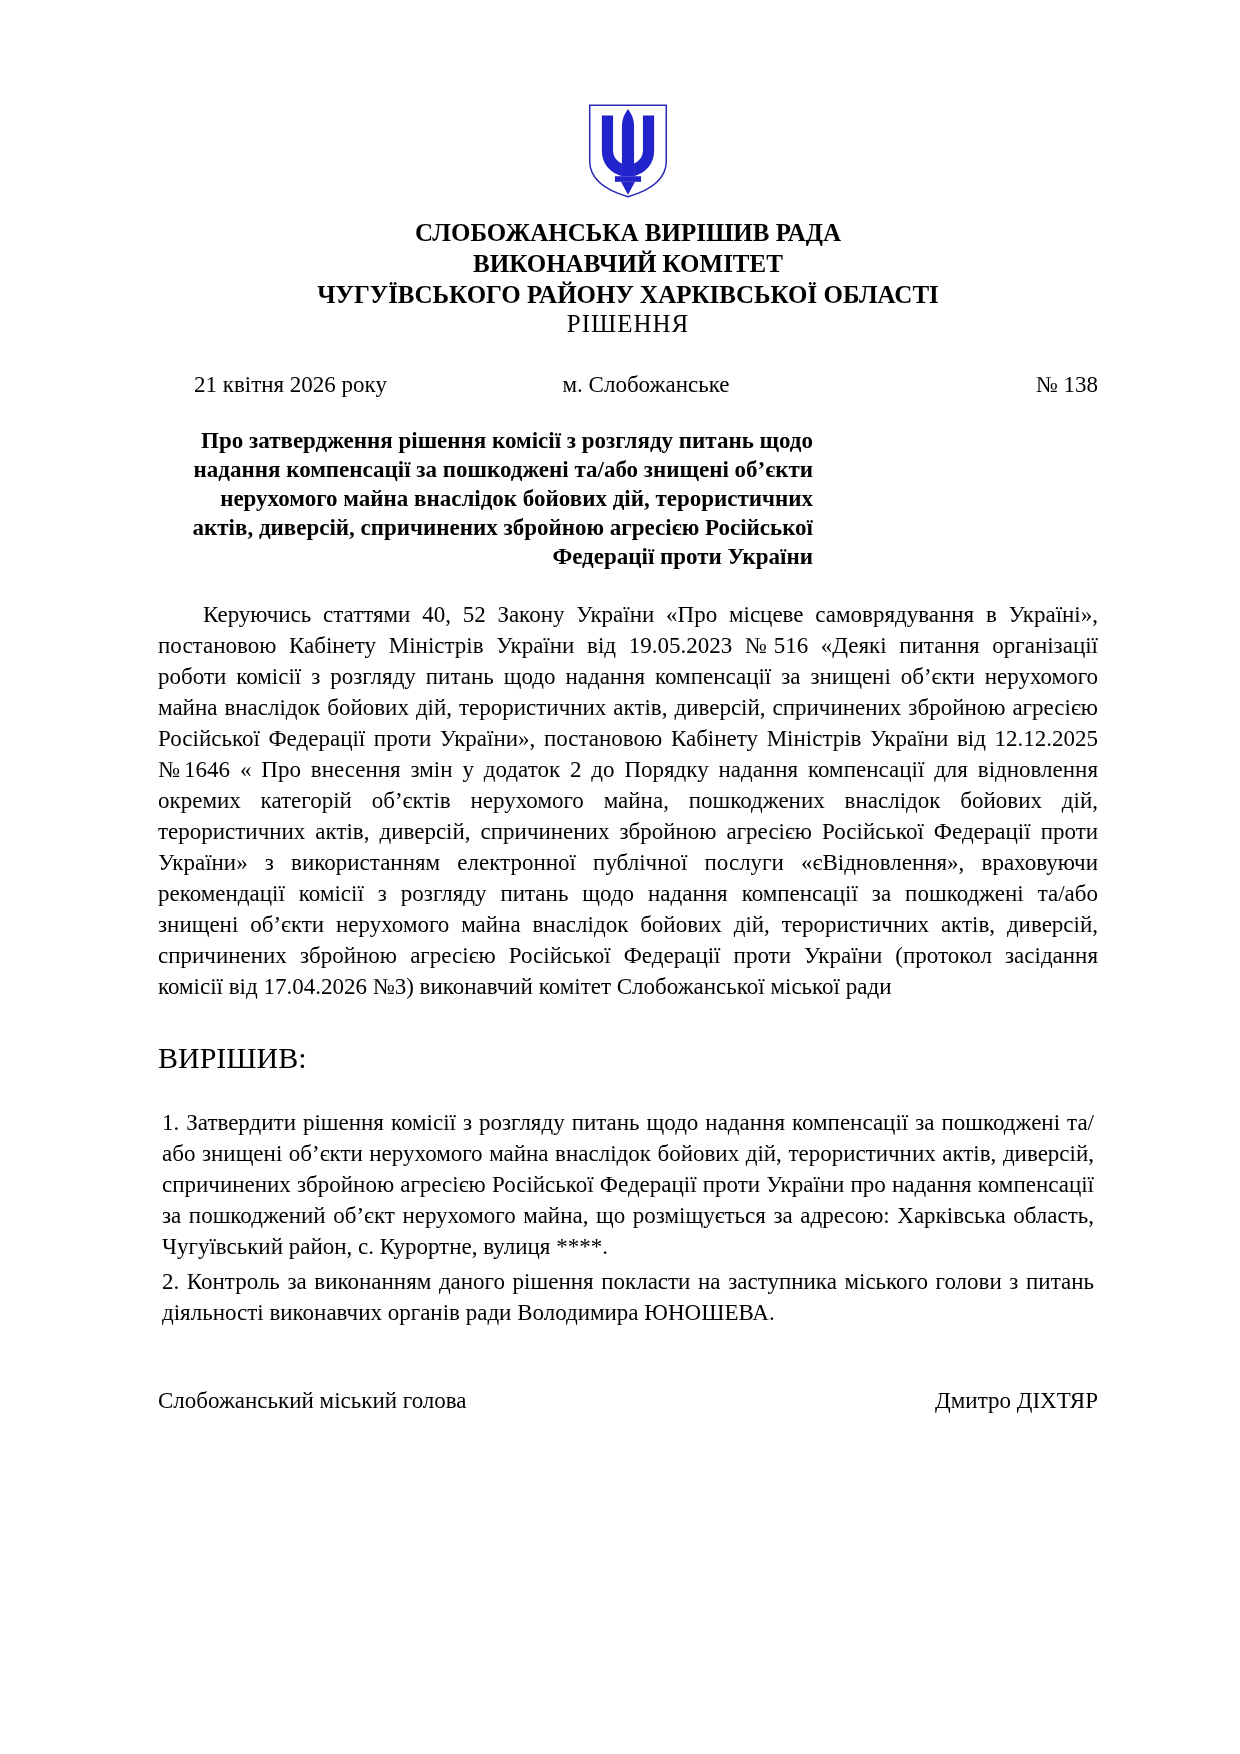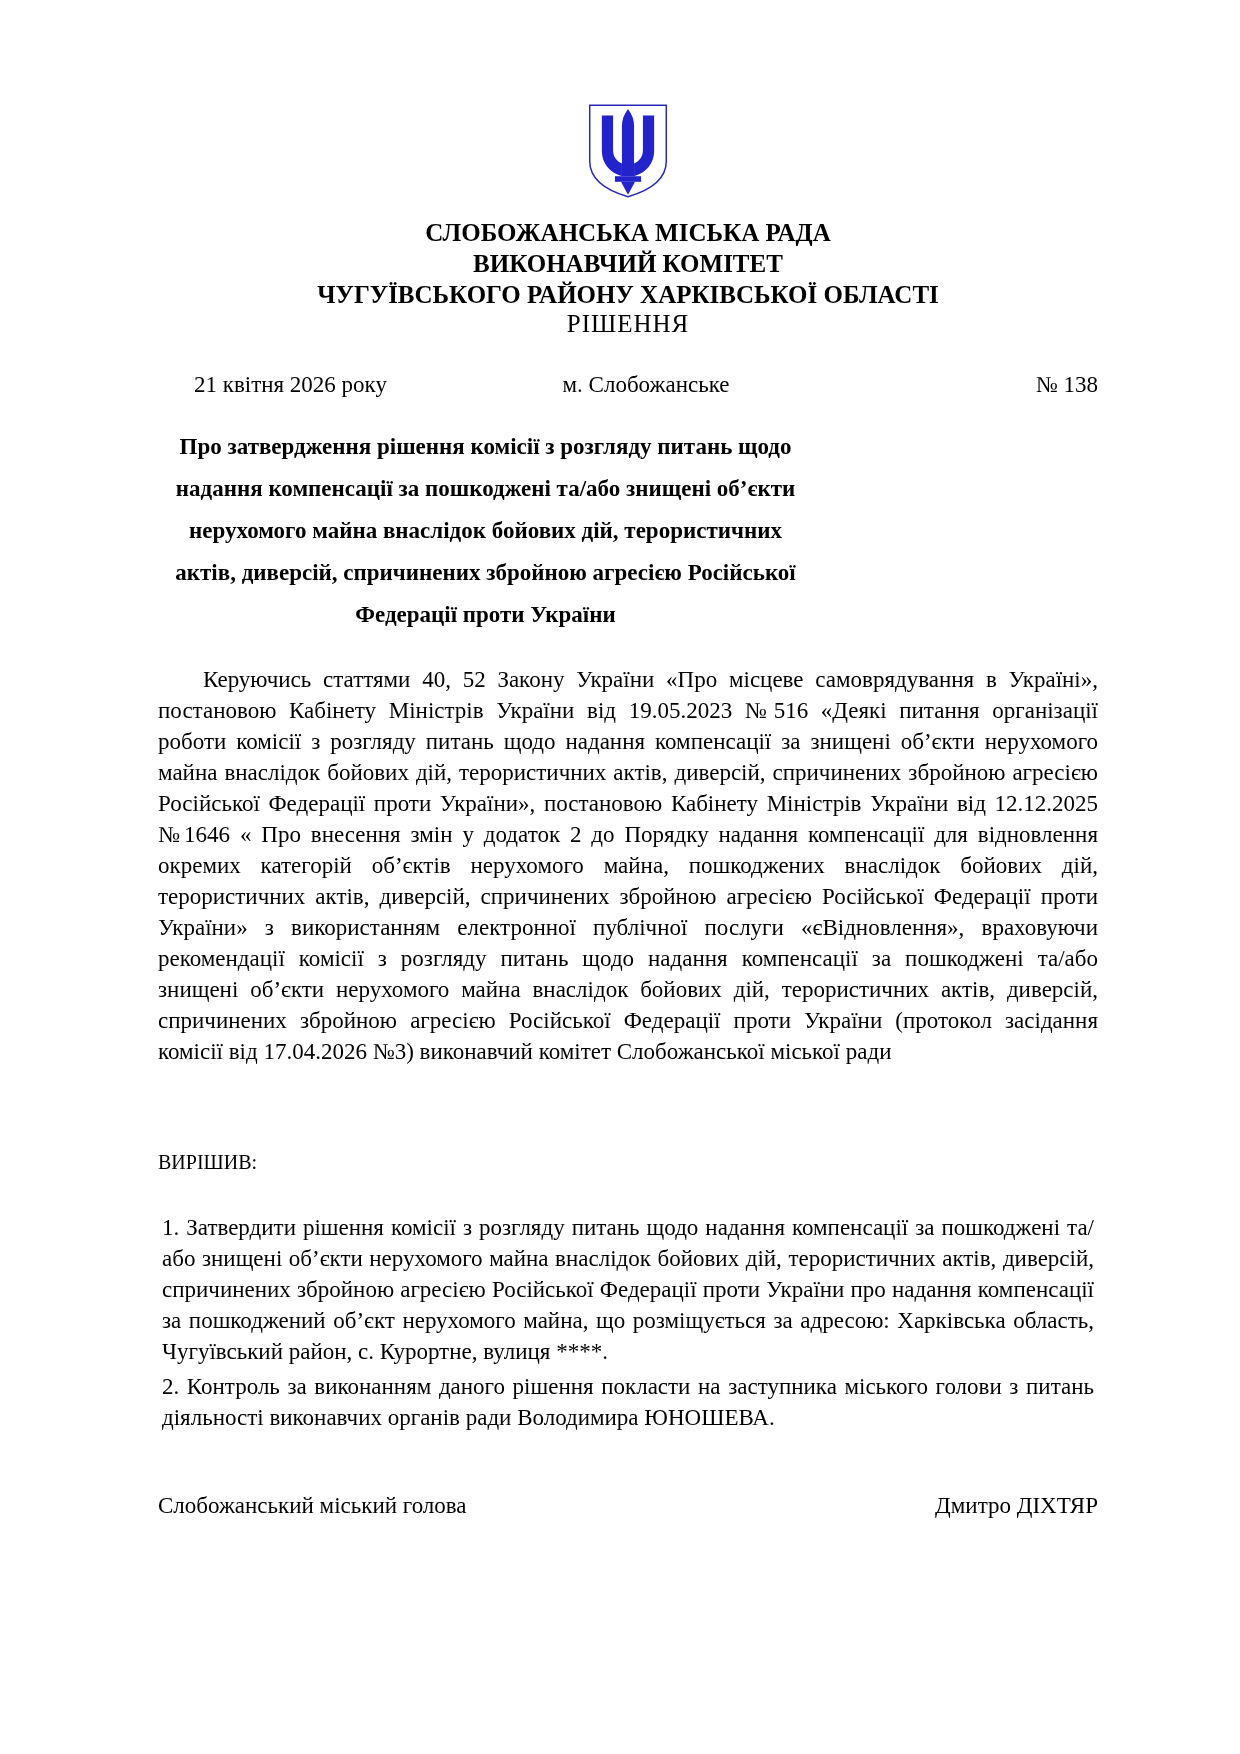--- a/index.html
+++ b/index.html
@@ -14,23 +14,23 @@
   }
   .emblem-wrap{text-align:center;}
   .emblem{display:inline-block;width:84px;height:96px;}
   .org-header{text-align:center;font-weight:bold;font-size:25px;line-height:31px;margin-top:14px;}
   .org-header div{white-space:nowrap;}
   .doc-type{text-align:center;font-size:25px;letter-spacing:1px;}
   .meta-row{display:grid;grid-template-columns:1fr auto 1fr;font-size:23px;margin-top:34px;align-items:baseline;margin-left:36px;}
   .meta-date{text-align:left;}
   .meta-place{text-align:center;}
   .meta-number{text-align:right;}
-  .subject{font-weight:bold;font-size:23px;line-height:42px;max-width:655px;margin-top:28px;text-align:center;}
+  .subject{font-weight:bold;font-size:23px;line-height:29px;max-width:655px;margin-top:28px;text-align:right;}
   .preamble{font-size:23px;line-height:31px;text-align:justify;text-indent:45px;margin-top:28px;}
-  .resolved{font-size:20px;line-height:31px;margin-top:80px;}
+  .resolved{font-size:30px;line-height:31px;margin-top:40px;}
   .items{font-size:23px;line-height:31px;text-align:justify;margin-top:34px;}
   .item{margin:4px;}
   .sig-row{display:flex;justify-content:space-between;align-items:baseline;font-size:23px;margin-top:60px;}
 </style>
 </head>
 <body>
 
 <div class="page">
 
   <div class="emblem-wrap">
@@ -48,21 +48,21 @@
         <rect x="38.5" y="64" width="13" height="14"></rect>
 
         <rect x="31" y="78" width="28" height="6"></rect>
 
         <path d="M45,98 L37.5,84 L52.5,84 Z"></path>
       </g>
     </svg>
   </div>
 
   <div class="org-header">
-    <div>СЛОБОЖАНСЬКА МІСЬКА  РАДА</div>
+    <div>СЛОБОЖАНСЬКА ВИРІШИВ  РАДА</div>
     <div>ВИКОНАВЧИЙ КОМІТЕТ</div>
     <div>ЧУГУЇВСЬКОГО РАЙОНУ ХАРКІВСЬКОЇ  ОБЛАСТІ</div>
   </div>
 
   <div class="doc-type">РІШЕННЯ</div>
 
   <div class="meta-row">
     <span class="meta-date">21 квітня 2026 року</span>
     <span class="meta-place">м. Слобожанське</span>
     <span class="meta-number">№ 138</span>

